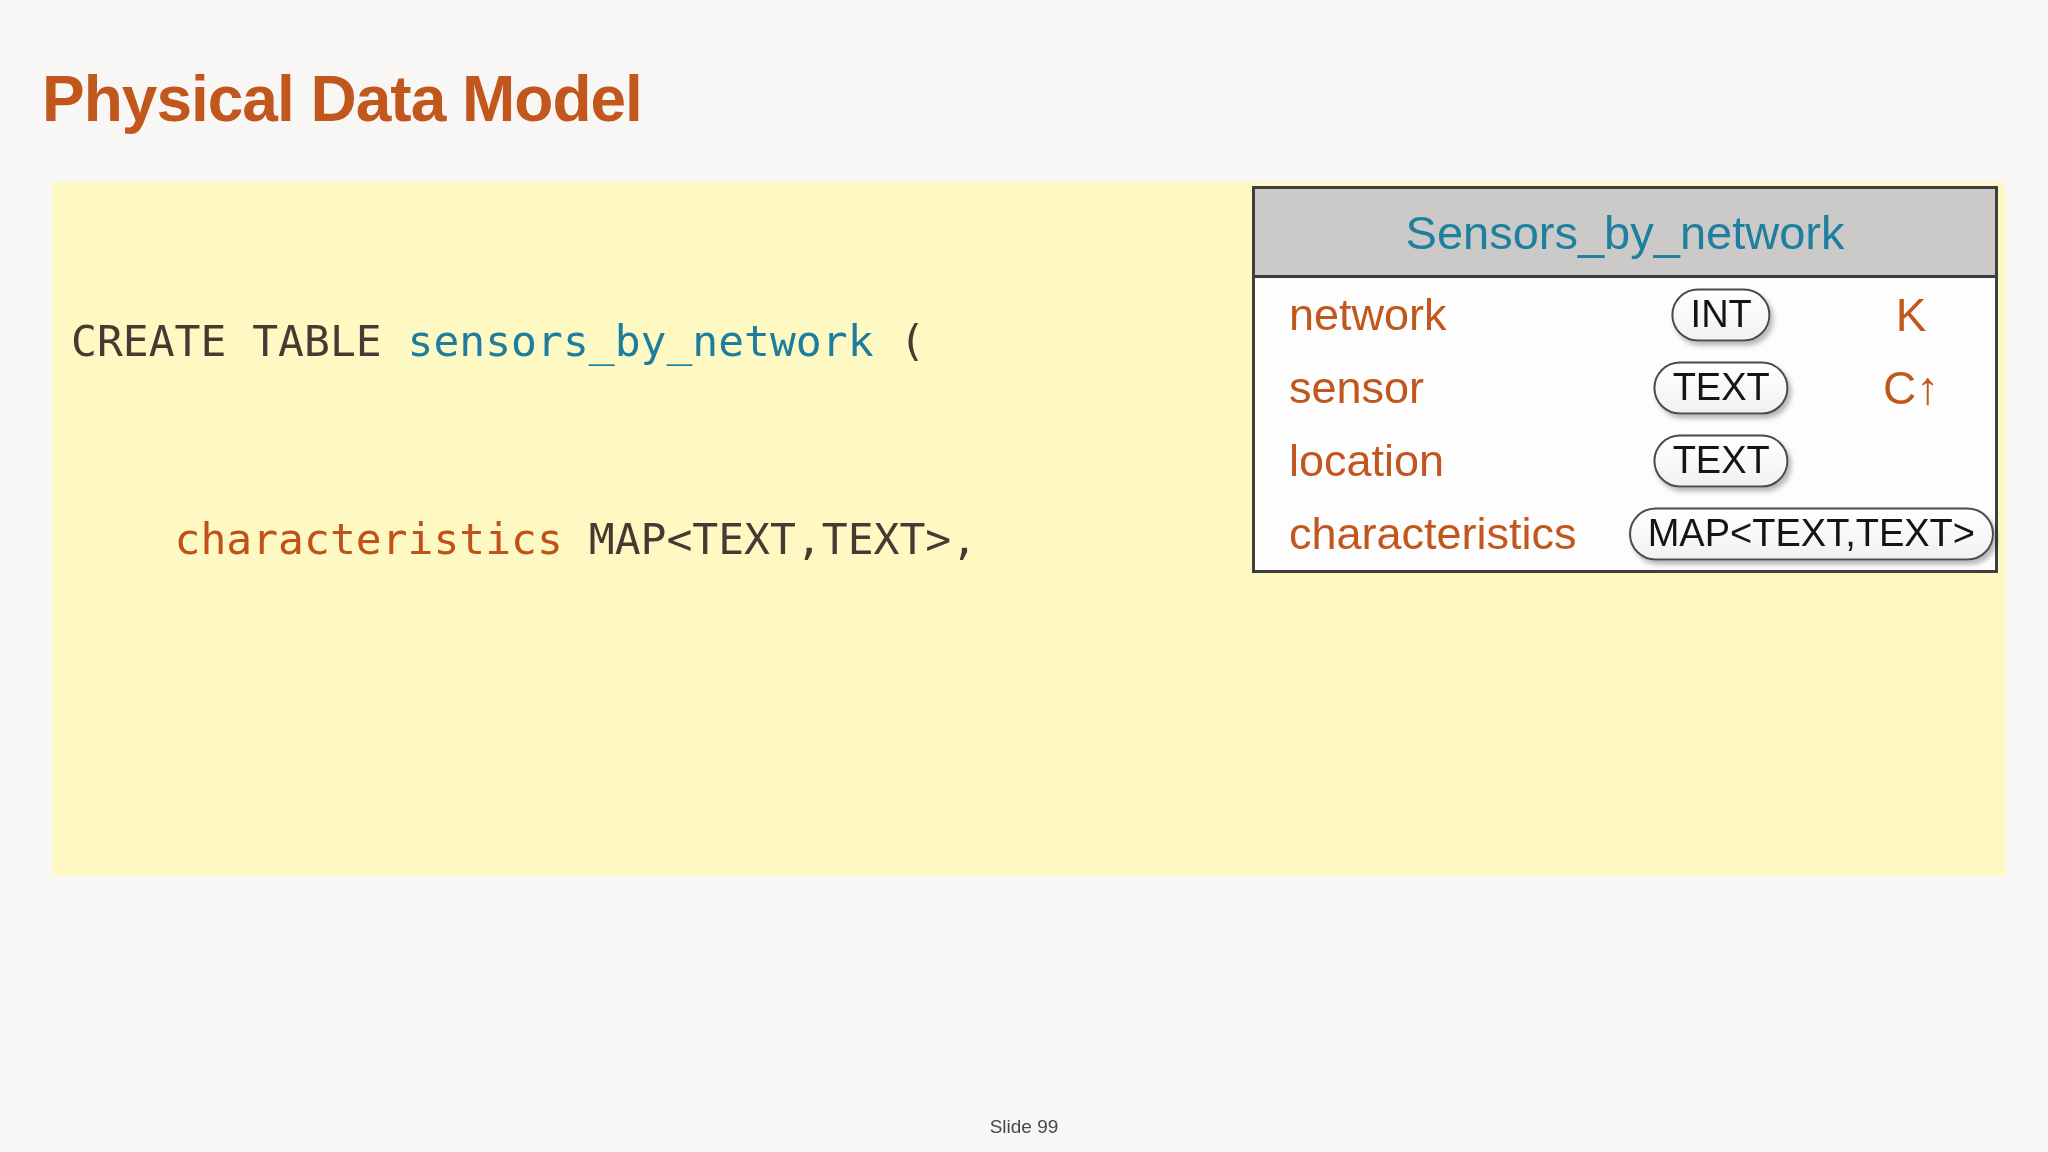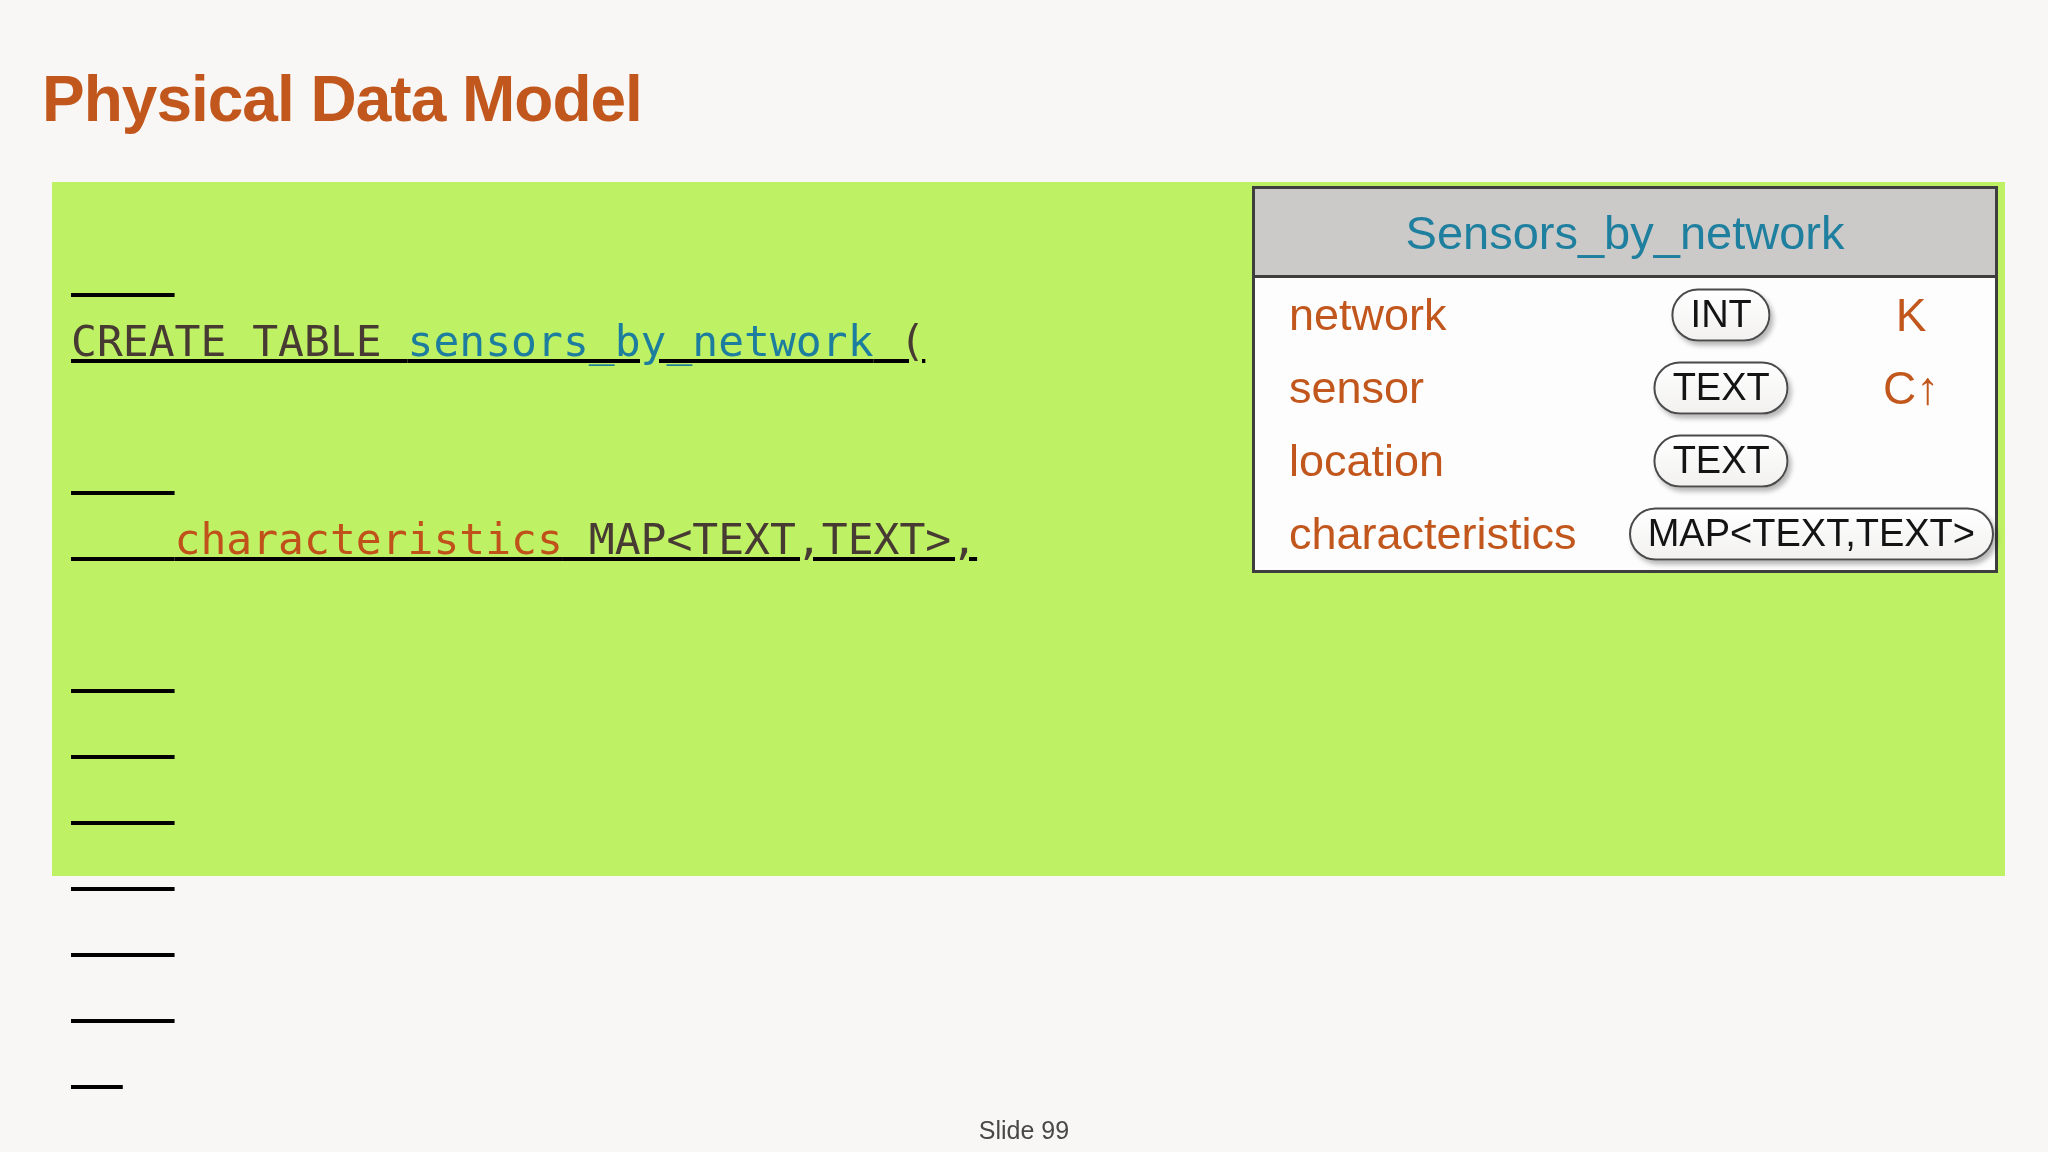--- a/index.html
+++ b/index.html
@@ -12,22 +12,21 @@
   }
   .slide-title {
     position: absolute; left: 42px; top: 16px;
     font-size: 64px; line-height: 80px;
     color: #C2571D;
     letter-spacing: -1px;
   }
   .code-panel {
     position: absolute; left: 52px; top: 182px;
     width: 1953px; height: 694px;
-    background: #bef264;
-    text-decoration: underline;
+    background: #fef9c3;
   }
   .code-block {
     font-family: "DejaVu Sans Mono", "Liberation Mono", monospace;
     font-size: 43px; line-height: 66px;
     color: #473A33;
     white-space: pre;
     margin: -6px 0 0 19px;
   }
   .code-line { height: 66px; }
   .seg-plain      { color: #473A33; }
@@ -80,21 +79,21 @@
     position: absolute; right: 24px; top: 50%;
     transform: translateY(-50%);
     width: 120px; text-align: center;
     font-size: 46px;
     color: #C2571D;
     white-space: nowrap;
   }
   .slide-number {
     position: absolute; left: 0; right: 0; top: 1116px;
     text-align: center;
-    font-size: 25px;
+    font-size: 19px;
     color: #484848;
   }
 </style>
 </head>
 <body>
 
 <h1 class="slide-title">Physical Data Model</h1>
 
 <div class="code-panel">
   <div class="code-block">

